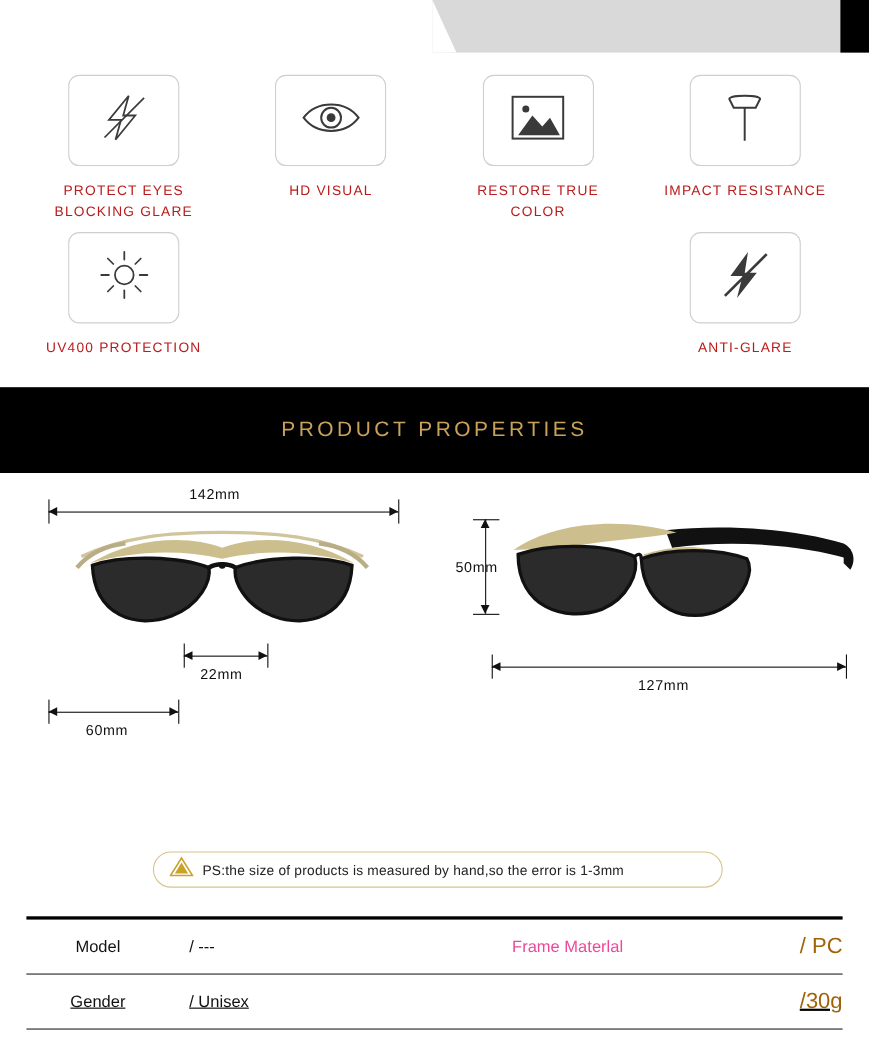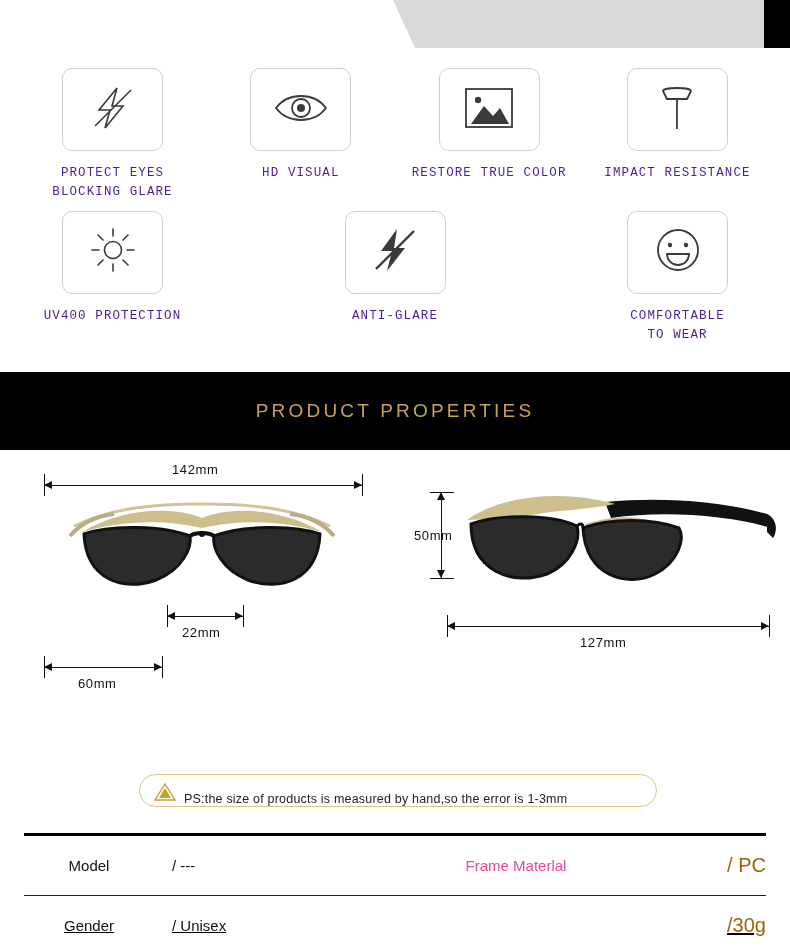--- a/index.html
+++ b/index.html
@@ -61,25 +61,24 @@
     border-radius: 10px;
     display: flex;
     align-items: center;
     justify-content: center;
     background: #fff;
   }
   .flabel {
     margin-top: 13px;
     font-size: 12.5px;
     letter-spacing: 1.1px;
-    color: #4c1d95;
+    color: #b91c1c;
     text-align: center;
     line-height: 1.55;
     white-space: pre-line;
-    font-family: Liberation Mono, monospace;
   }
 
   
   .title-bar {
     height: 78px;
     background: #000;
     display: flex;
     align-items: center;
     justify-content: center;
     margin-top: 6px;
@@ -119,41 +118,41 @@
   .glasses { position: absolute; }
 
   
   .note {
     position: absolute;
     left: 139px; top: 774px;
     width: 518px; height: 33px;
     border: 1px solid #d8c38a;
     border-radius: 17px;
     display: flex;
-    align-items: flex-end;
+    align-items: center;
     padding-left: 14px;
     background: #fff;
   }
   .note-text {
     font-size: 12.5px;
     color: #222;
     letter-spacing: .2px;
     margin-left: 8px;
   }
 
   
   .spec {
     position: absolute;
     left: 24px; top: 833px;
     width: 742px;
   }
   .spec-top-rule { height: 3px; background: #000; }
   .spec-row {
     display: flex;
-    height: 60px;
+    height: 50px;
     align-items: center;
     border-bottom: 1px solid #222;
   }
   .spec-row:last-child { border-bottom: 1px solid #222; text-decoration: underline; }
   .sc-label {
     width: 130px;
     text-align: center;
     font-size: 15px;
     color: #111;
   }
@@ -273,34 +272,20 @@
           <span>
             <svg width="52" height="52" viewBox="0 0 52 52">
               <polygon points="28,5 12,27 23,27 18,47 36,24 25,24" fill="#3a3a3a"></polygon>
               <line x1="7" y1="45" x2="45" y2="7" stroke="#3a3a3a" stroke-width="2.4"></line>
             </svg>
           </span>
         </div>
         <div class="flabel">ANTI-GLARE</div>
       </div>
 
-      <div class="fitem">
-        <div class="fbox">
-          <span>
-            <svg width="48" height="48" viewBox="0 0 48 48">
-              <circle cx="24" cy="24" r="20" fill="none" stroke="#3a3a3a" stroke-width="1.8"></circle>
-              <circle cx="16" cy="19" r="2.2" fill="#3a3a3a"></circle>
-              <circle cx="32" cy="19" r="2.2" fill="#3a3a3a"></circle>
-              <path d="M13 28 H35 A11 11 0 0 1 13 28 Z" fill="none" stroke="#3a3a3a" stroke-width="1.8"></path>
-            </svg>
-          </span>
-        </div>
-        <div class="flabel">COMFORTABLE
-TO WEAR</div>
-      </div>
 
 
     </div>
   </div>
 
   <div class="title-bar">
     <span class="t">PRODUCT PROPERTIES</span>
   </div>
 
   <div class="measure">

